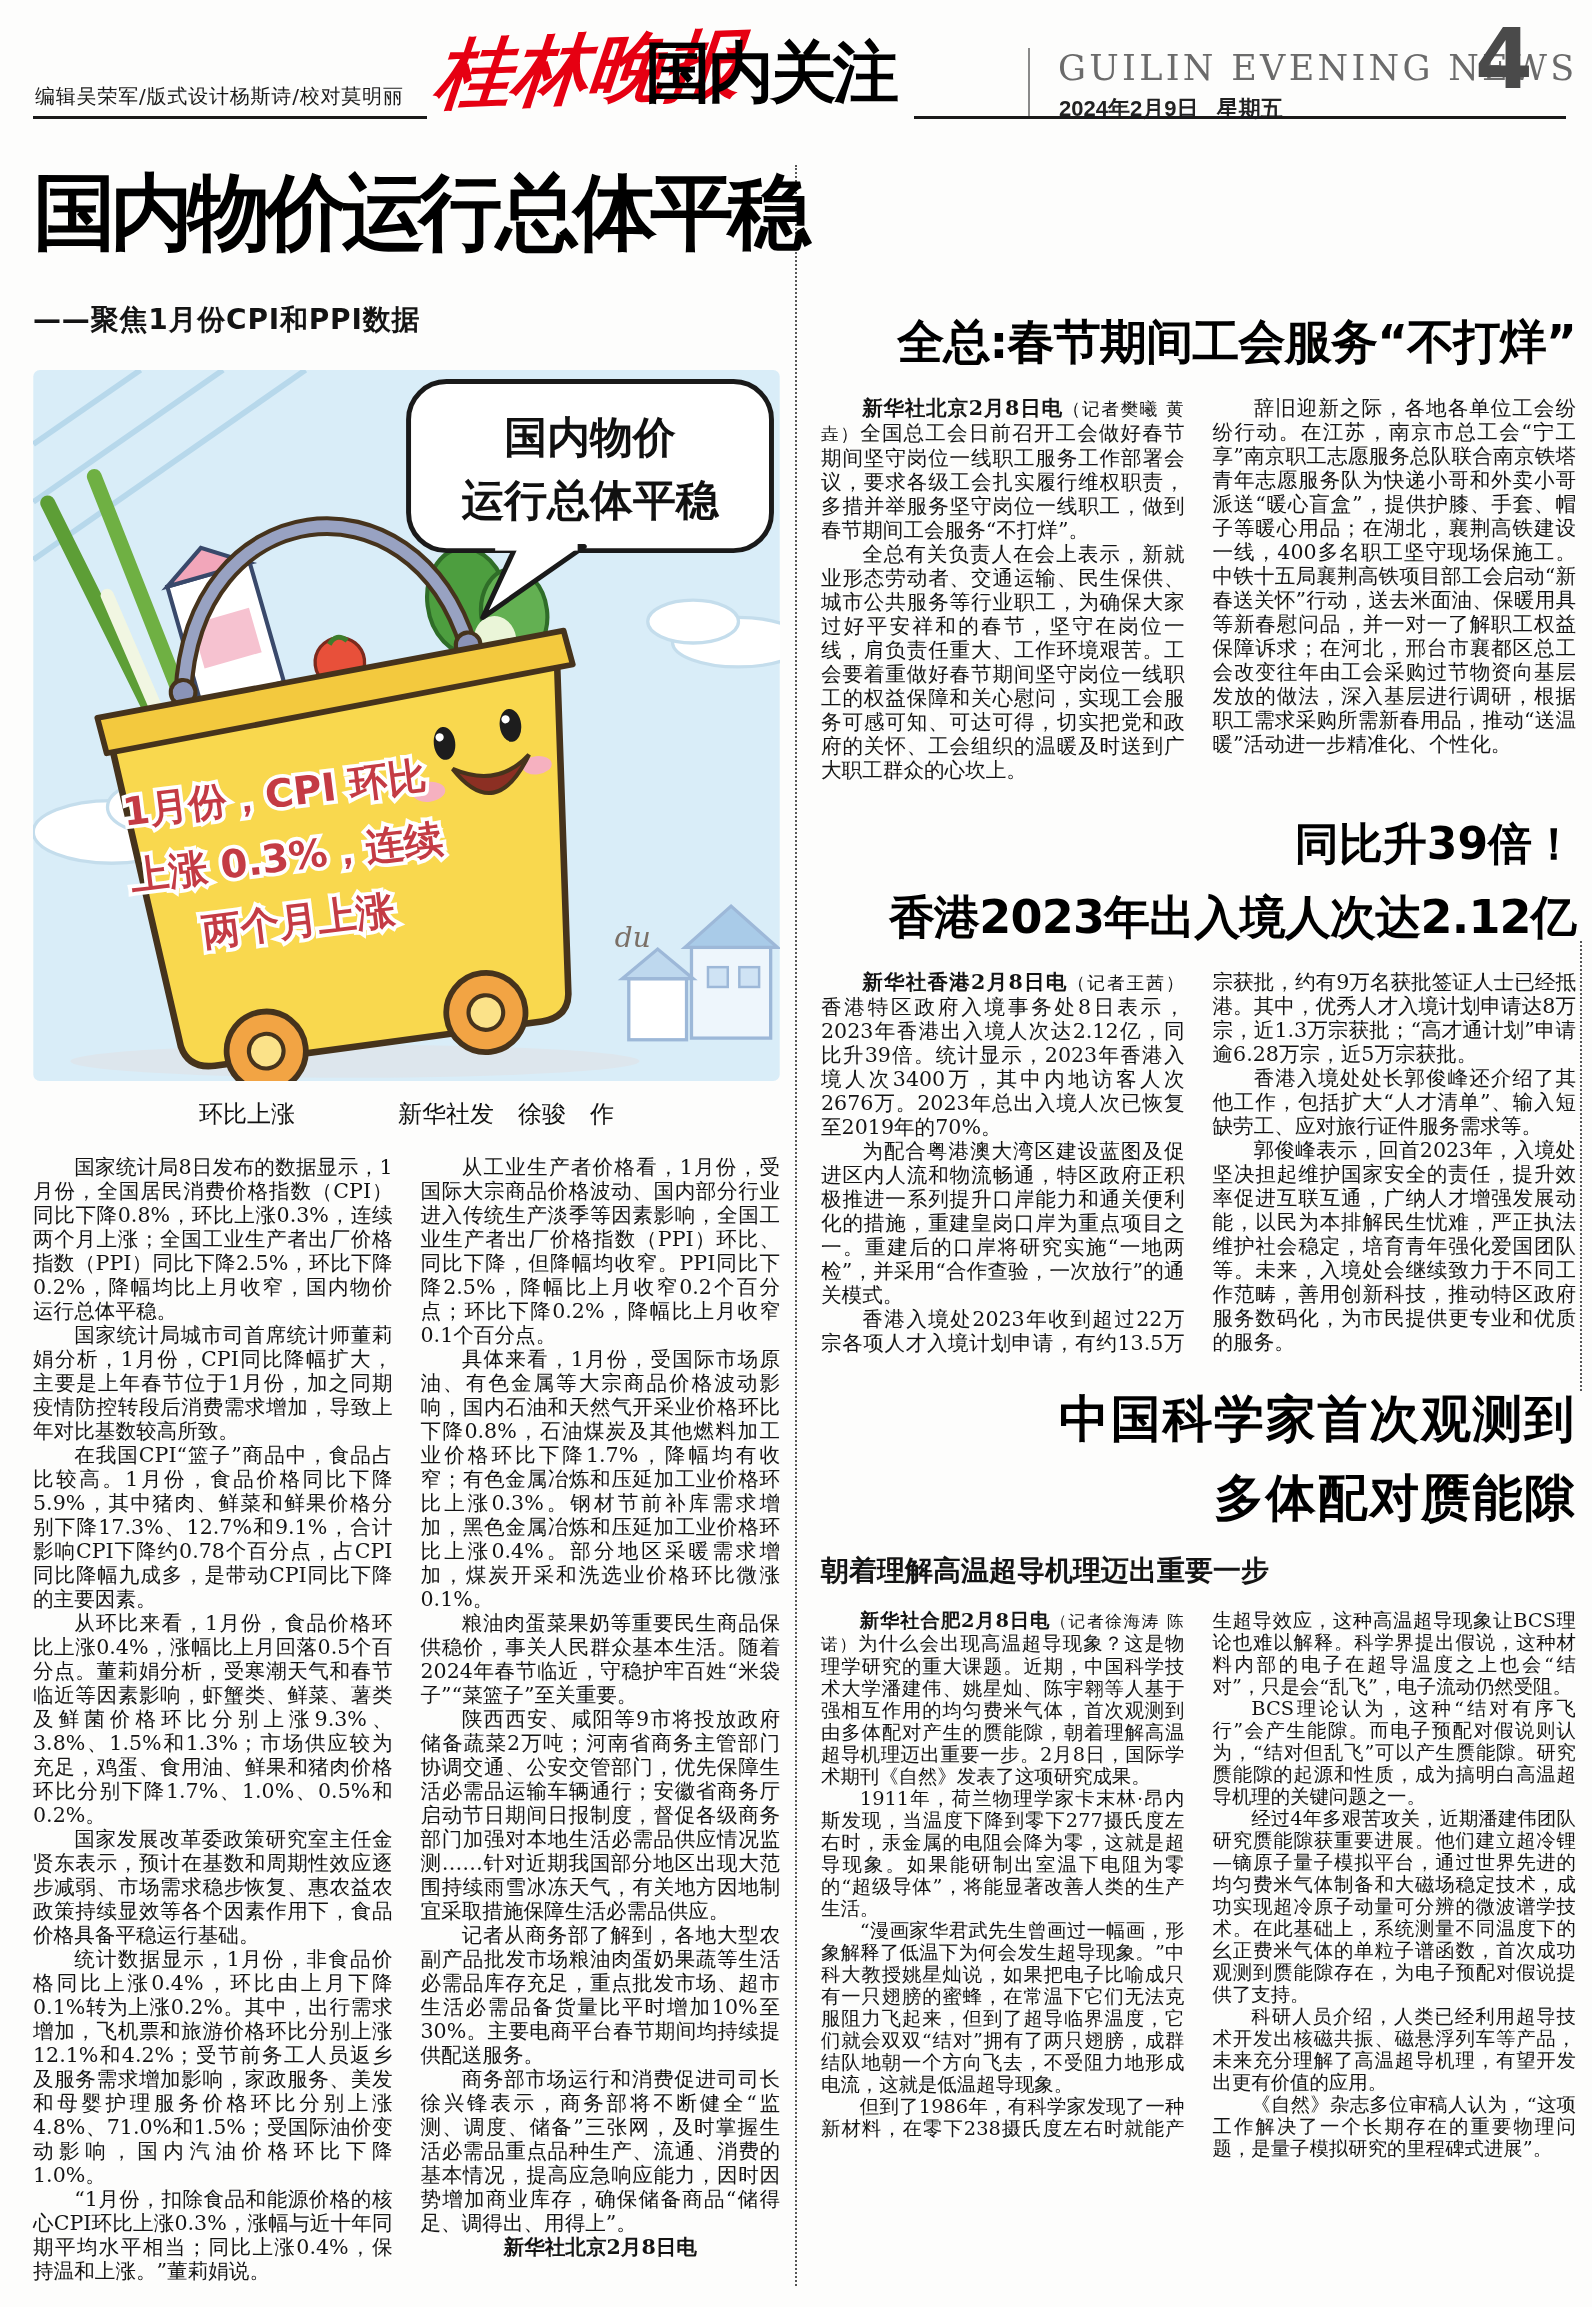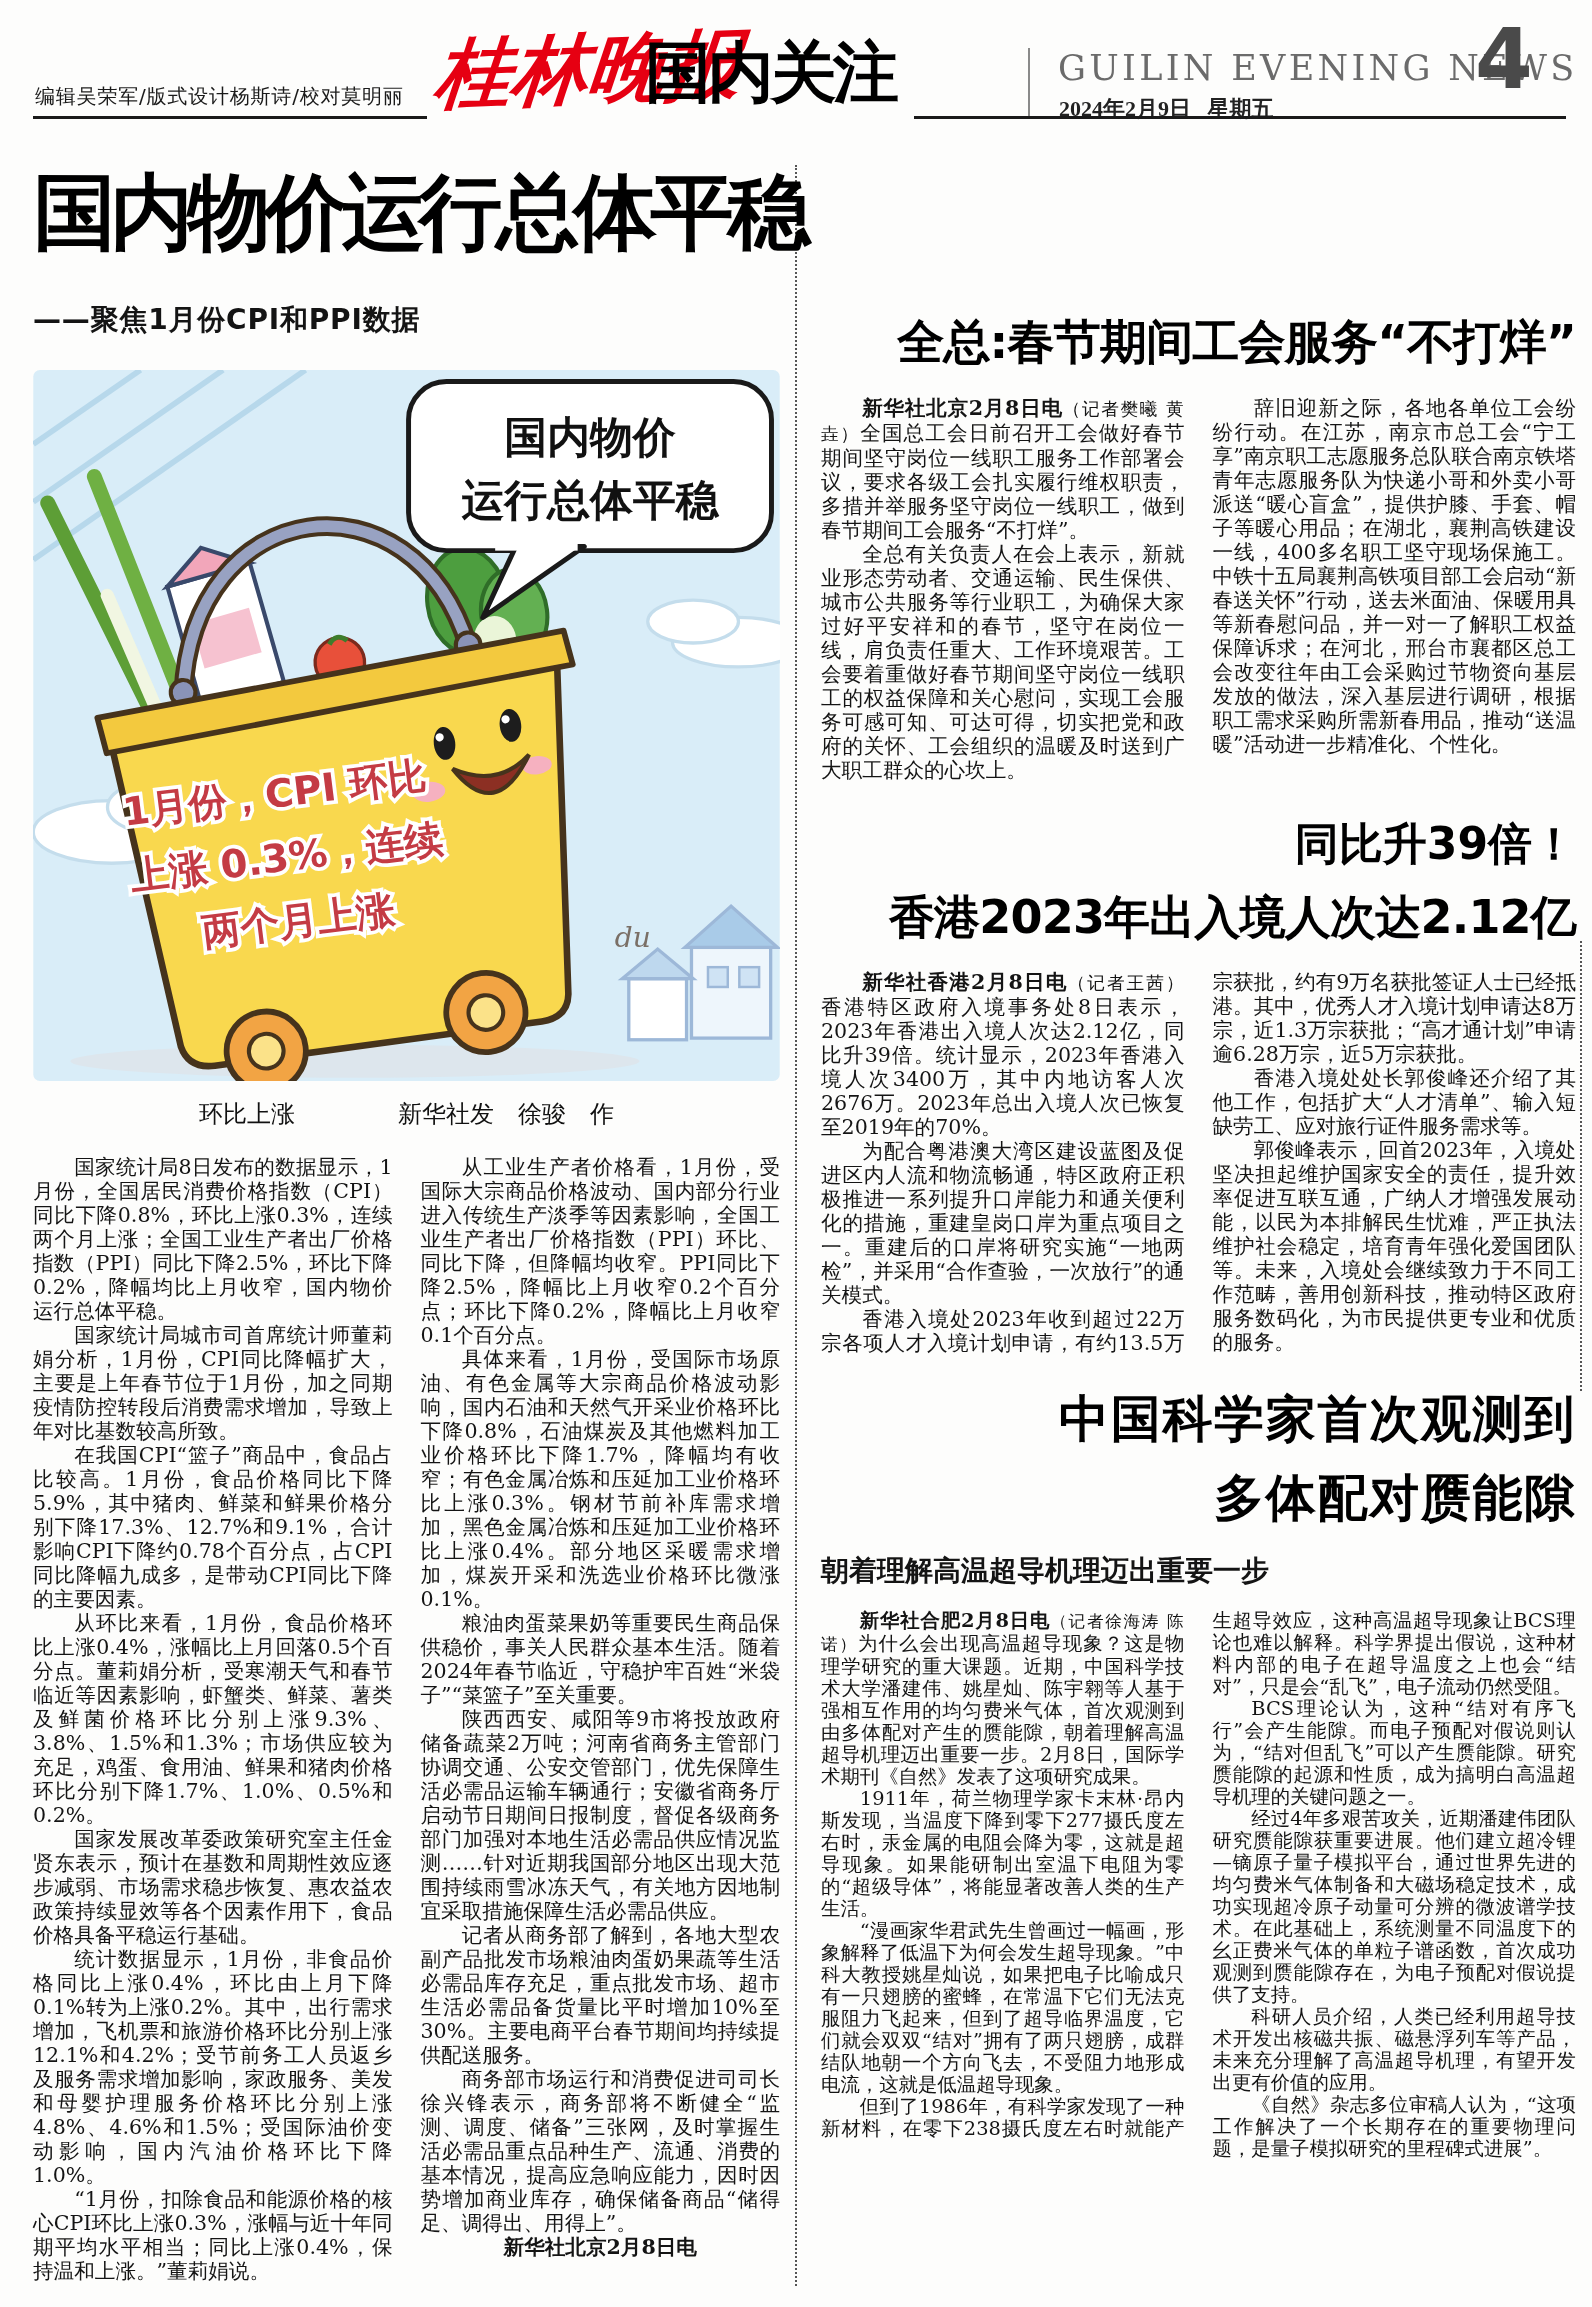--- a/index.html
+++ b/index.html
@@ -14,21 +14,21 @@
   .rule-left{left:33px;top:116px;width:394px;}
   .rule-right{left:914px;top:116px;width:652px;}
   .masthead{position:absolute;left:436px;top:31px;font-size:76px;font-weight:900;font-style:italic;
     color:#e60012;transform:skewX(-7deg) rotate(-2deg);font-family:"DejaVu Serif",serif;line-height:1;}
   .section-title{position:absolute;left:645px;top:40px;font-size:66px;font-weight:900;letter-spacing:-3.3px;
     font-family:"DejaVu Sans","Liberation Sans",sans-serif;line-height:1;color:#000;}
   .header-vline{position:absolute;left:1028px;top:48px;width:1.7px;height:69px;background:#8a8a8a;}
   .masthead-en{position:absolute;left:1058px;top:48px;font-size:35px;color:#6b6b6b;letter-spacing:3.3px;
     font-family:"DejaVu Serif","Liberation Serif",serif;}
   .pub-date{position:absolute;left:1059px;top:94px;font-size:22px;font-weight:bold;color:#222;
-    font-family:Liberation Serif, serif;}
+    font-family:Liberation Sans, sans-serif;}
   .page-num{position:absolute;left:1475px;top:18px;font-size:83px;font-weight:900;color:#4a4a4a;
     font-family:"DejaVu Sans","Liberation Sans",sans-serif;line-height:1;}
   
   .vdot{position:absolute;border-left:2.5px dotted #555;}
   .vdot-main{left:795px;top:165px;height:2121px;}
   .vdot-hk{left:1580px;top:941px;height:450px;}
   
   .left-sec{position:absolute;left:33px;top:153px;width:747px;}
   .headline{margin:12.4px 0 0 0;font-size:83px;line-height:95px;letter-spacing:-5.8px;font-weight:900;
     font-family:"DejaVu Sans","Liberation Sans",sans-serif;color:#000;white-space:nowrap;}
@@ -185,21 +185,21 @@
     </figcaption>
   </figure>
 
   <div class="cols lead-body">
     <div>
         <p class="para">国家统计局8日发布的数据显示，1月份，全国居民消费价格指数（CPI）同比下降0.8%，环比上涨0.3%，连续两个月上涨；全国工业生产者出厂价格指数（PPI）同比下降2.5%，环比下降0.2%，降幅均比上月收窄，国内物价运行总体平稳。</p>
         <p class="para">国家统计局城市司首席统计师董莉娟分析，1月份，CPI同比降幅扩大，主要是上年春节位于1月份，加之同期疫情防控转段后消费需求增加，导致上年对比基数较高所致。</p>
         <p class="para">在我国CPI“篮子”商品中，食品占比较高。1月份，食品价格同比下降5.9%，其中猪肉、鲜菜和鲜果价格分别下降17.3%、12.7%和9.1%，合计影响CPI下降约0.78个百分点，占CPI同比降幅九成多，是带动CPI同比下降的主要因素。</p>
         <p class="para">从环比来看，1月份，食品价格环比上涨0.4%，涨幅比上月回落0.5个百分点。董莉娟分析，受寒潮天气和春节临近等因素影响，虾蟹类、鲜菜、薯类及鲜菌价格环比分别上涨9.3%、3.8%、1.5%和1.3%；市场供应较为充足，鸡蛋、食用油、鲜果和猪肉价格环比分别下降1.7%、1.0%、0.5%和0.2%。</p>
         <p class="para">国家发展改革委政策研究室主任金贤东表示，预计在基数和周期性效应逐步减弱、市场需求稳步恢复、惠农益农政策持续显效等各个因素作用下，食品价格具备平稳运行基础。</p>
-        <p class="para">统计数据显示，1月份，非食品价格同比上涨0.4%，环比由上月下降0.1%转为上涨0.2%。其中，出行需求增加，飞机票和旅游价格环比分别上涨12.1%和4.2%；受节前务工人员返乡及服务需求增加影响，家政服务、美发和母婴护理服务价格环比分别上涨4.8%、4.6%和1.5%；受国际油价变动影响，国内汽油价格环比下降1.0%。</p>
+        <p class="para">统计数据显示，1月份，非食品价格同比上涨0.4%，环比由上月下降0.1%转为上涨0.2%。其中，出行需求增加，飞机票和旅游价格环比分别上涨12.1%和4.2%；受节前务工人员返乡及服务需求增加影响，家政服务、美发和母婴护理服务价格环比分别上涨4.8%、71.0%和1.5%；受国际油价变动影响，国内汽油价格环比下降1.0%。</p>
         <p class="para">“1月份，扣除食品和能源价格的核心CPI环比上涨0.3%，涨幅与近十年同期平均水平相当；同比上涨0.4%，保持温和上涨。”董莉娟说。</p>
         <p class="para">从工业生产者价格看，1月份，受国际大宗商品价格波动、国内部分行业进入传统生产淡季等因素影响，全国工业生产者出厂价格指数（PPI）环比、同比下降，但降幅均收窄。PPI同比下降2.5%，降幅比上月收窄0.2个百分点；环比下降0.2%，降幅比上月收窄0.1个百分点。</p>
         <p class="para">具体来看，1月份，受国际市场原油、有色金属等大宗商品价格波动影响，国内石油和天然气开采业价格环比下降0.8%，石油煤炭及其他燃料加工业价格环比下降1.7%，降幅均有收窄；有色金属冶炼和压延加工业价格环比上涨0.3%。钢材节前补库需求增加，黑色金属冶炼和压延加工业价格环比上涨0.4%。部分地区采暖需求增加，煤炭开采和洗选业价格环比微涨0.1%。</p>
         <p class="para">粮油肉蛋菜果奶等重要民生商品保供稳价，事关人民群众基本生活。随着2024年春节临近，守稳护牢百姓“米袋子”“菜篮子”至关重要。</p>
         <p class="para">陕西西安、咸阳等9市将投放政府储备蔬菜2万吨；河南省商务主管部门协调交通、公安交管部门，优先保障生活必需品运输车辆通行；安徽省商务厅启动节日期间日报制度，督促各级商务部门加强对本地生活必需品供应情况监测……针对近期我国部分地区出现大范围持续雨雪冰冻天气，有关地方因地制宜采取措施保障生活必需品供应。</p>
         <p class="para">记者从商务部了解到，各地大型农副产品批发市场粮油肉蛋奶果蔬等生活必需品库存充足，重点批发市场、超市生活必需品备货量比平时增加10%至30%。主要电商平台春节期间均持续提供配送服务。</p>
         <p class="para">商务部市场运行和消费促进司司长徐兴锋表示，商务部将不断健全“监测、调度、储备”三张网，及时掌握生活必需品重点品种生产、流通、消费的基本情况，提高应急响应能力，因时因势增加商业库存，确保储备商品“储得足、调得出、用得上”。</p>
       </div>
     <p class="closing">新华社北京2月8日电</p>
   </div>

